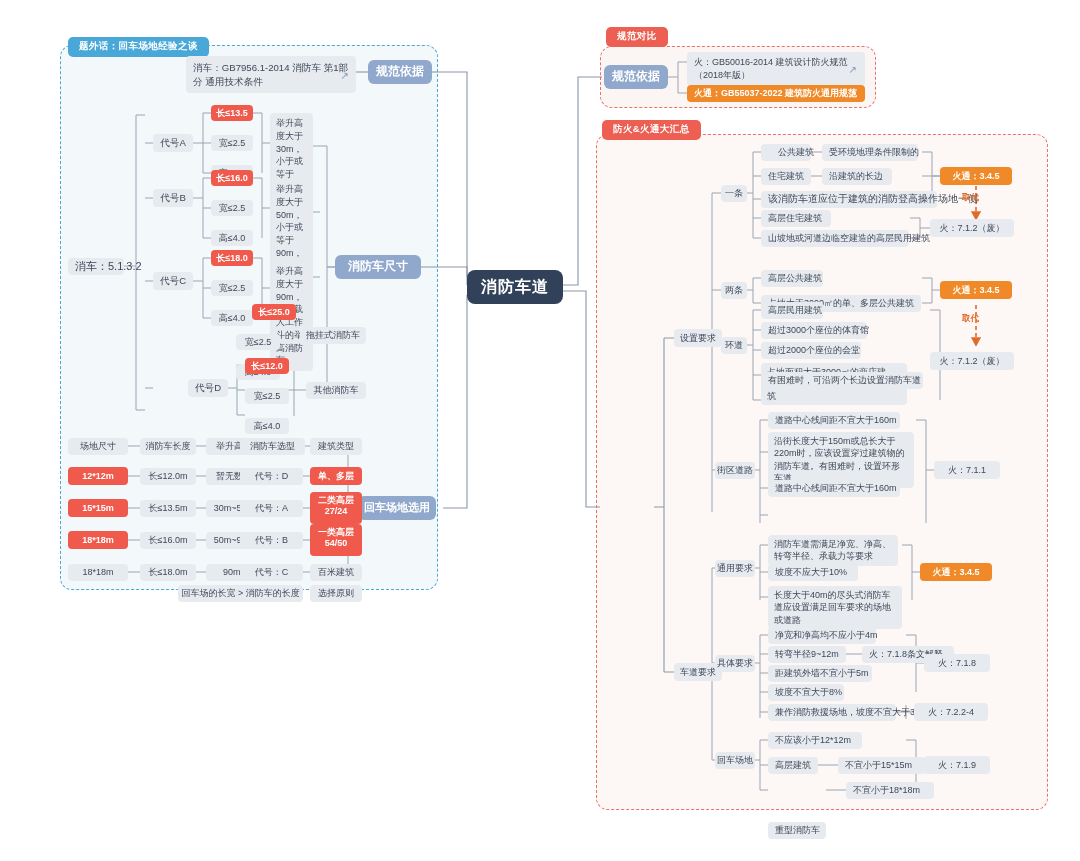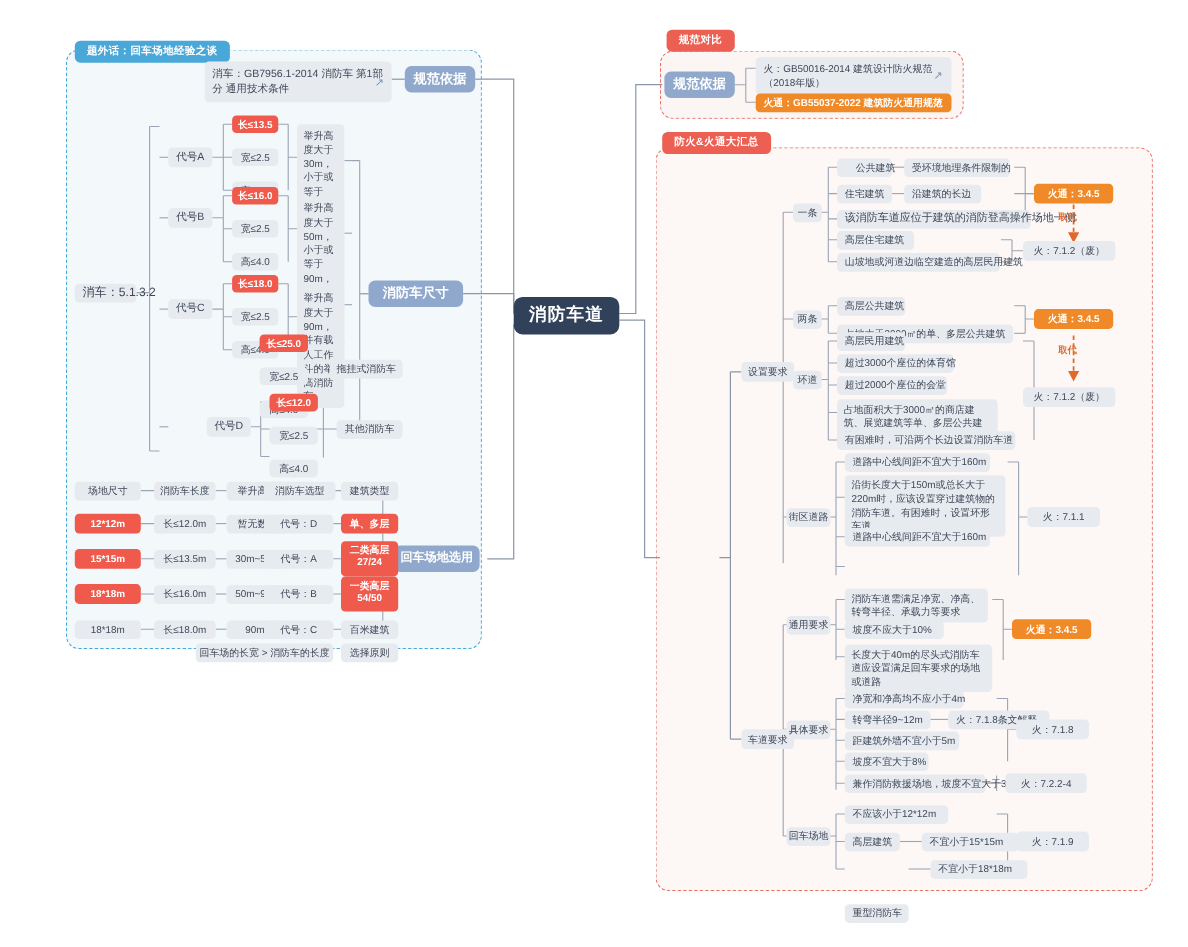--- a/index.html
+++ b/index.html
@@ -223,21 +223,21 @@
   <div class="node" style="left:211px;top:200px;width:42px;height:16px;justify-content:center;font-size:9px;">宽≤2.5</div>
   <div class="node" style="left:211px;top:230px;width:42px;height:16px;justify-content:center;font-size:9px;">高≤4.0</div>
   <div class="node wrap" style="left:270px;top:179px;width:43px;padding:4px 6px;font-size:9px;">举升高度大于50m，小于或等于90m，并有载人工作斗的举高消防车</div>
 
   <div class="node" style="left:153px;top:272px;width:40px;height:18px;justify-content:center;">代号C</div>
   <div class="node red" style="left:211px;top:250px;width:42px;height:16px;justify-content:center;font-size:9px;">长≤18.0</div>
   <div class="node" style="left:211px;top:280px;width:42px;height:16px;justify-content:center;font-size:9px;">宽≤2.5</div>
   <div class="node" style="left:211px;top:310px;width:42px;height:16px;justify-content:center;font-size:9px;">高≤4.0</div>
   <div class="node wrap" style="left:270px;top:261px;width:43px;padding:4px 6px;font-size:9px;">举升高度大于90m，并有载人工作斗的举高消防车</div>
 
-  <div class="node red" style="left:236px;top:304px;width:44px;height:16px;justify-content:center;font-size:9px;">长≤25.0</div>
+  <div class="node red" style="left:252px;top:304px;width:44px;height:16px;justify-content:center;font-size:9px;">长≤25.0</div>
   <div class="node" style="left:236px;top:334px;width:44px;height:16px;justify-content:center;font-size:9px;">宽≤2.5</div>
   <div class="node" style="left:236px;top:364px;width:44px;height:16px;justify-content:center;font-size:9px;">高≤4.0</div>
   <div class="node" style="left:300px;top:327px;width:66px;height:17px;justify-content:center;font-size:9px;">拖挂式消防车</div>
 
   <div class="node" style="left:188px;top:379px;width:40px;height:18px;justify-content:center;">代号D</div>
   <div class="node red" style="left:245px;top:358px;width:44px;height:16px;justify-content:center;font-size:9px;">长≤12.0</div>
   <div class="node" style="left:245px;top:388px;width:44px;height:16px;justify-content:center;font-size:9px;">宽≤2.5</div>
   <div class="node" style="left:245px;top:418px;width:44px;height:16px;justify-content:center;font-size:9px;">高≤4.0</div>
   <div class="node" style="left:306px;top:382px;width:60px;height:17px;justify-content:center;font-size:9px;">其他消防车</div>
 
@@ -306,21 +306,21 @@
   <div class="node" style="left:761px;top:295px;width:160px;height:17px;font-size:9px;">占地大于3000㎡的单、多层公共建筑</div>
   <div class="node orange" style="left:940px;top:281px;width:72px;height:18px;justify-content:center;font-size:9px;">火通：3.4.5</div>
   <div class="repl-label" style="left:962px;top:313px;">取代</div>
   <div class="node" style="left:930px;top:352px;width:84px;height:18px;justify-content:center;font-size:9px;">火：7.1.2（废）</div>
 
   <div class="node" style="left:721px;top:337px;width:26px;height:17px;justify-content:center;font-size:9px;">环道</div>
   <div class="node" style="left:761px;top:302px;width:62px;height:17px;font-size:9px;">高层民用建筑</div>
   <div class="node" style="left:761px;top:322px;width:106px;height:17px;font-size:9px;">超过3000个座位的体育馆</div>
   <div class="node" style="left:761px;top:342px;width:100px;height:17px;font-size:9px;">超过2000个座位的会堂</div>
   <div class="node wrap" style="left:761px;top:363px;width:146px;padding:3px 6px;font-size:9px;line-height:1.35;">占地面积大于3000㎡的商店建筑、展览建筑等单、多层公共建筑</div>
-  <div class="node" style="left:761px;top:392px;width:162px;height:17px;font-size:9px;">有困难时，可沿两个长边设置消防车道</div>
+  <div class="node" style="left:761px;top:372px;width:162px;height:17px;font-size:9px;">有困难时，可沿两个长边设置消防车道</div>
 
   <div class="node" style="left:715px;top:462px;width:40px;height:17px;justify-content:center;font-size:9px;">街区道路</div>
   <div class="node" style="left:768px;top:412px;width:132px;height:17px;font-size:9px;">道路中心线间距不宜大于160m</div>
   <div class="node wrap" style="left:768px;top:432px;width:146px;padding:3px 6px;font-size:9px;line-height:1.38;">沿街长度大于150m或总长大于220m时，应该设置穿过建筑物的消防车道。有困难时，设置环形车道。</div>
   <div class="node" style="left:768px;top:480px;width:132px;height:17px;font-size:9px;">道路中心线间距不宜大于160m</div>
   <div class="node" style="left:934px;top:461px;width:66px;height:18px;justify-content:center;font-size:9px;">火：7.1.1</div>
 
   <div class="node" style="left:715px;top:560px;width:40px;height:17px;justify-content:center;font-size:9px;">通用要求</div>
   <div class="node wrap" style="left:768px;top:535px;width:130px;padding:3px 6px;font-size:9px;line-height:1.38;">消防车道需满足净宽、净高、转弯半径、承载力等要求</div>
   <div class="node" style="left:768px;top:564px;width:90px;height:17px;font-size:9px;">坡度不应大于10%</div>

